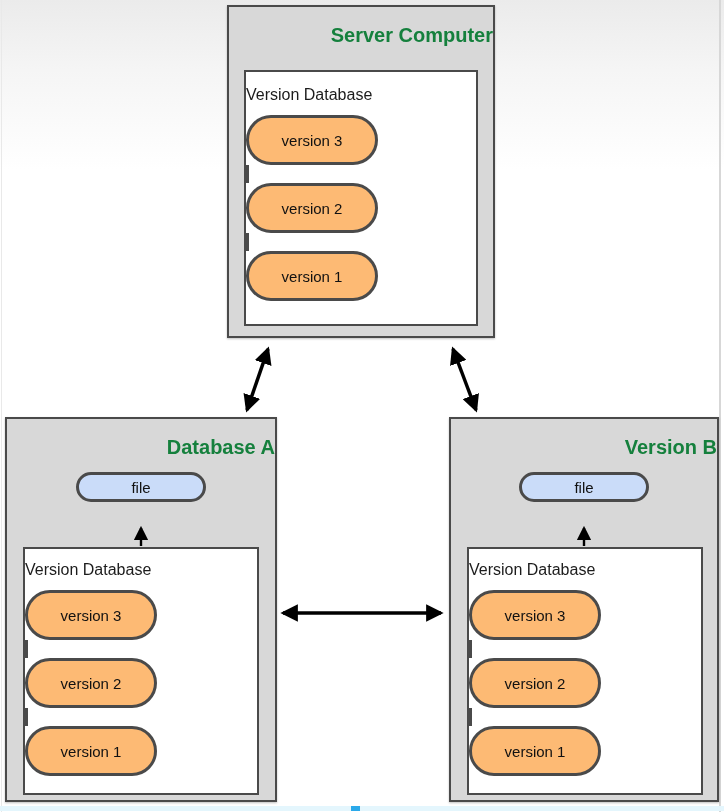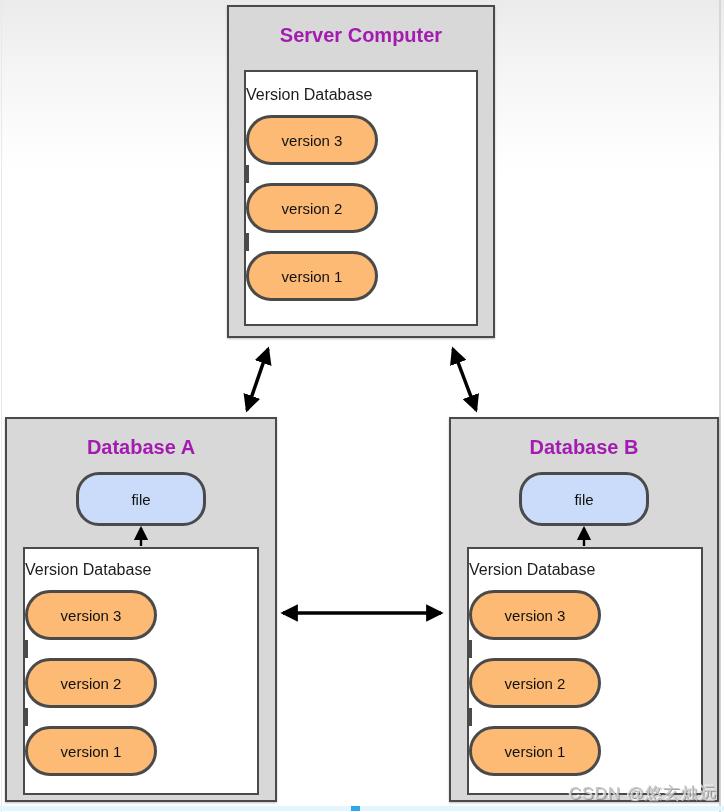--- a/index.html
+++ b/index.html
@@ -13,38 +13,38 @@
 
   .computer-box{
     position:absolute;background:#d8d8d8;border:2px solid #4a4a4a;
     box-sizing:border-box;box-shadow:0 1px 2px rgba(0,0,0,0.25);
   }
   #server-box{left:227px;top:5px;width:268px;height:333px;}
   #computer-a-box{left:5px;top:417px;width:272px;height:385px;}
   #computer-b-box{left:449px;top:417px;width:270px;height:385px;}
 
   .box-title{
-    margin-top:15px;text-align:center;font-size:20px;font-weight:bold;color:#a21caf;
+    margin-top:15px;text-align:right;font-size:20px;font-weight:bold;color:#15803d;
     line-height:26px;
   }
   .db-box{
     position:absolute;background:#ffffff;border:2px solid #4a4a4a;box-sizing:border-box;
     display:flex;flex-direction:column;align-items:flex-start;
   }
   #server-box .db-box{left:15px;top:63px;width:234px;height:256px;padding-top:14px;}
   .computer-db{left:16px;top:128px;width:236px;height:248px;padding-top:12px;}
   .db-label{font-size:16px;color:#1c1c1c;margin-bottom:11px;}
 
   .pill{
     box-sizing:border-box;border:3px solid #4a4a4a;border-radius:25px;
     display:flex;align-items:center;justify-content:center;
     font-size:15px;color:#111;flex:none;
   }
   .version-pill{width:132px;height:50px;background:#fdba74;}
-  .file-pill{width:130px;height:54px;background:#cadcf9;border-radius:23px;margin:12px auto 0 auto;text-align:right;}
+  .file-pill{width:130px;height:30px;background:#cadcf9;border-radius:23px;margin:12px auto 0 auto;text-align:right;}
   .connector{width:3px;height:18px;background:#4a4a4a;flex:none;}
 
   #arrows{position:absolute;left:0;top:0;pointer-events:none;}
 
   #progress-bar{
     position:absolute;left:0;top:806px;width:724px;height:5px;background:#e4f6fd;
   }
   #progress-marker{position:absolute;left:351px;top:0;width:9px;height:5px;background:#2ba9ea;}
 
   #watermark{
@@ -81,21 +81,21 @@
       <div class="db-label">Version Database</div>
       <div class="pill version-pill">version 3</div>
       <div class="connector"></div>
       <div class="pill version-pill">version 2</div>
       <div class="connector"></div>
       <div class="pill version-pill">version 1</div>
     </div>
   </div>
 
   <div class="computer-box" id="computer-b-box">
-    <div class="box-title">Database B</div>
+    <div class="box-title">Version B</div>
     <div class="pill file-pill">file</div>
     <div class="db-box computer-db">
       <div class="db-label">Version Database</div>
       <div class="pill version-pill">version 3</div>
       <div class="connector"></div>
       <div class="pill version-pill">version 2</div>
       <div class="connector"></div>
       <div class="pill version-pill">version 1</div>
     </div>
   </div>
@@ -118,15 +118,14 @@
 
     <line x1="141" y1="546" x2="141" y2="528" stroke="#000" stroke-width="2.4" marker-end="url(#ahS)"></line>
 
     <line x1="584" y1="546" x2="584" y2="528" stroke="#000" stroke-width="2.4" marker-end="url(#ahS)"></line>
   </svg>
 
   <div id="progress-bar">
     <div id="progress-marker"></div>
   </div>
 
-  <div id="watermark">CSDN @悠玄烛远</div>
 
 </div>
 
 </body></html>

